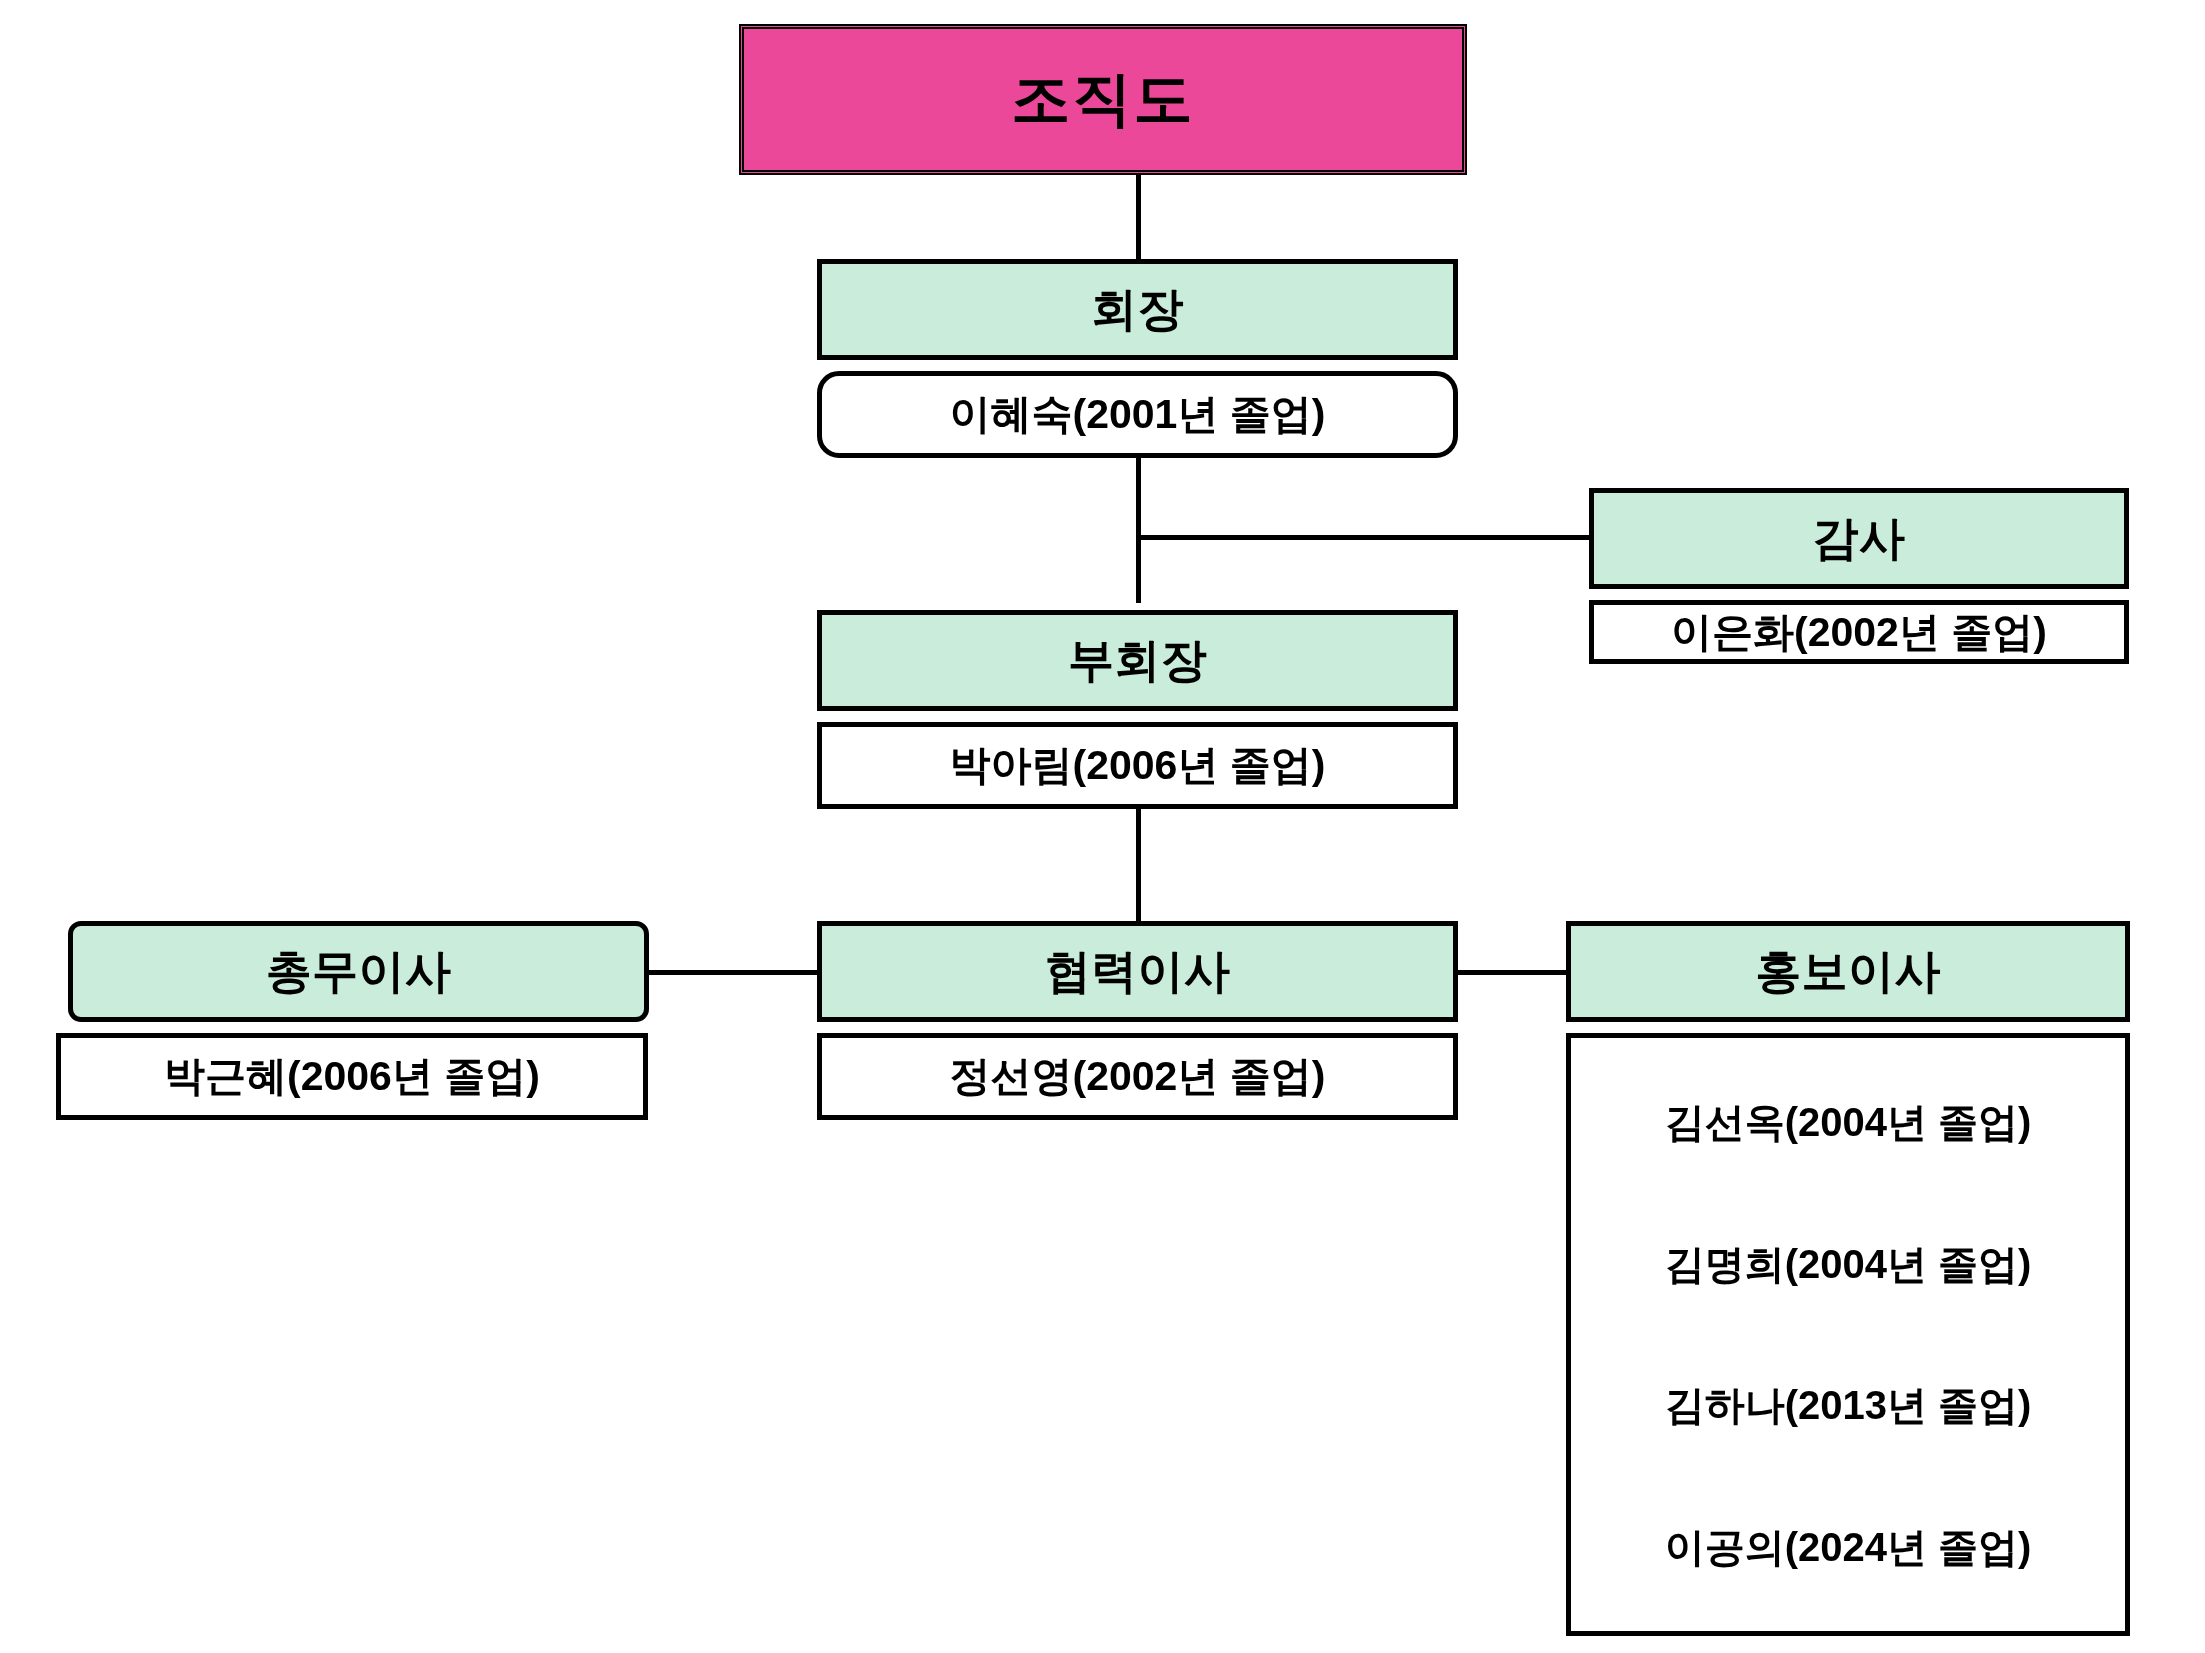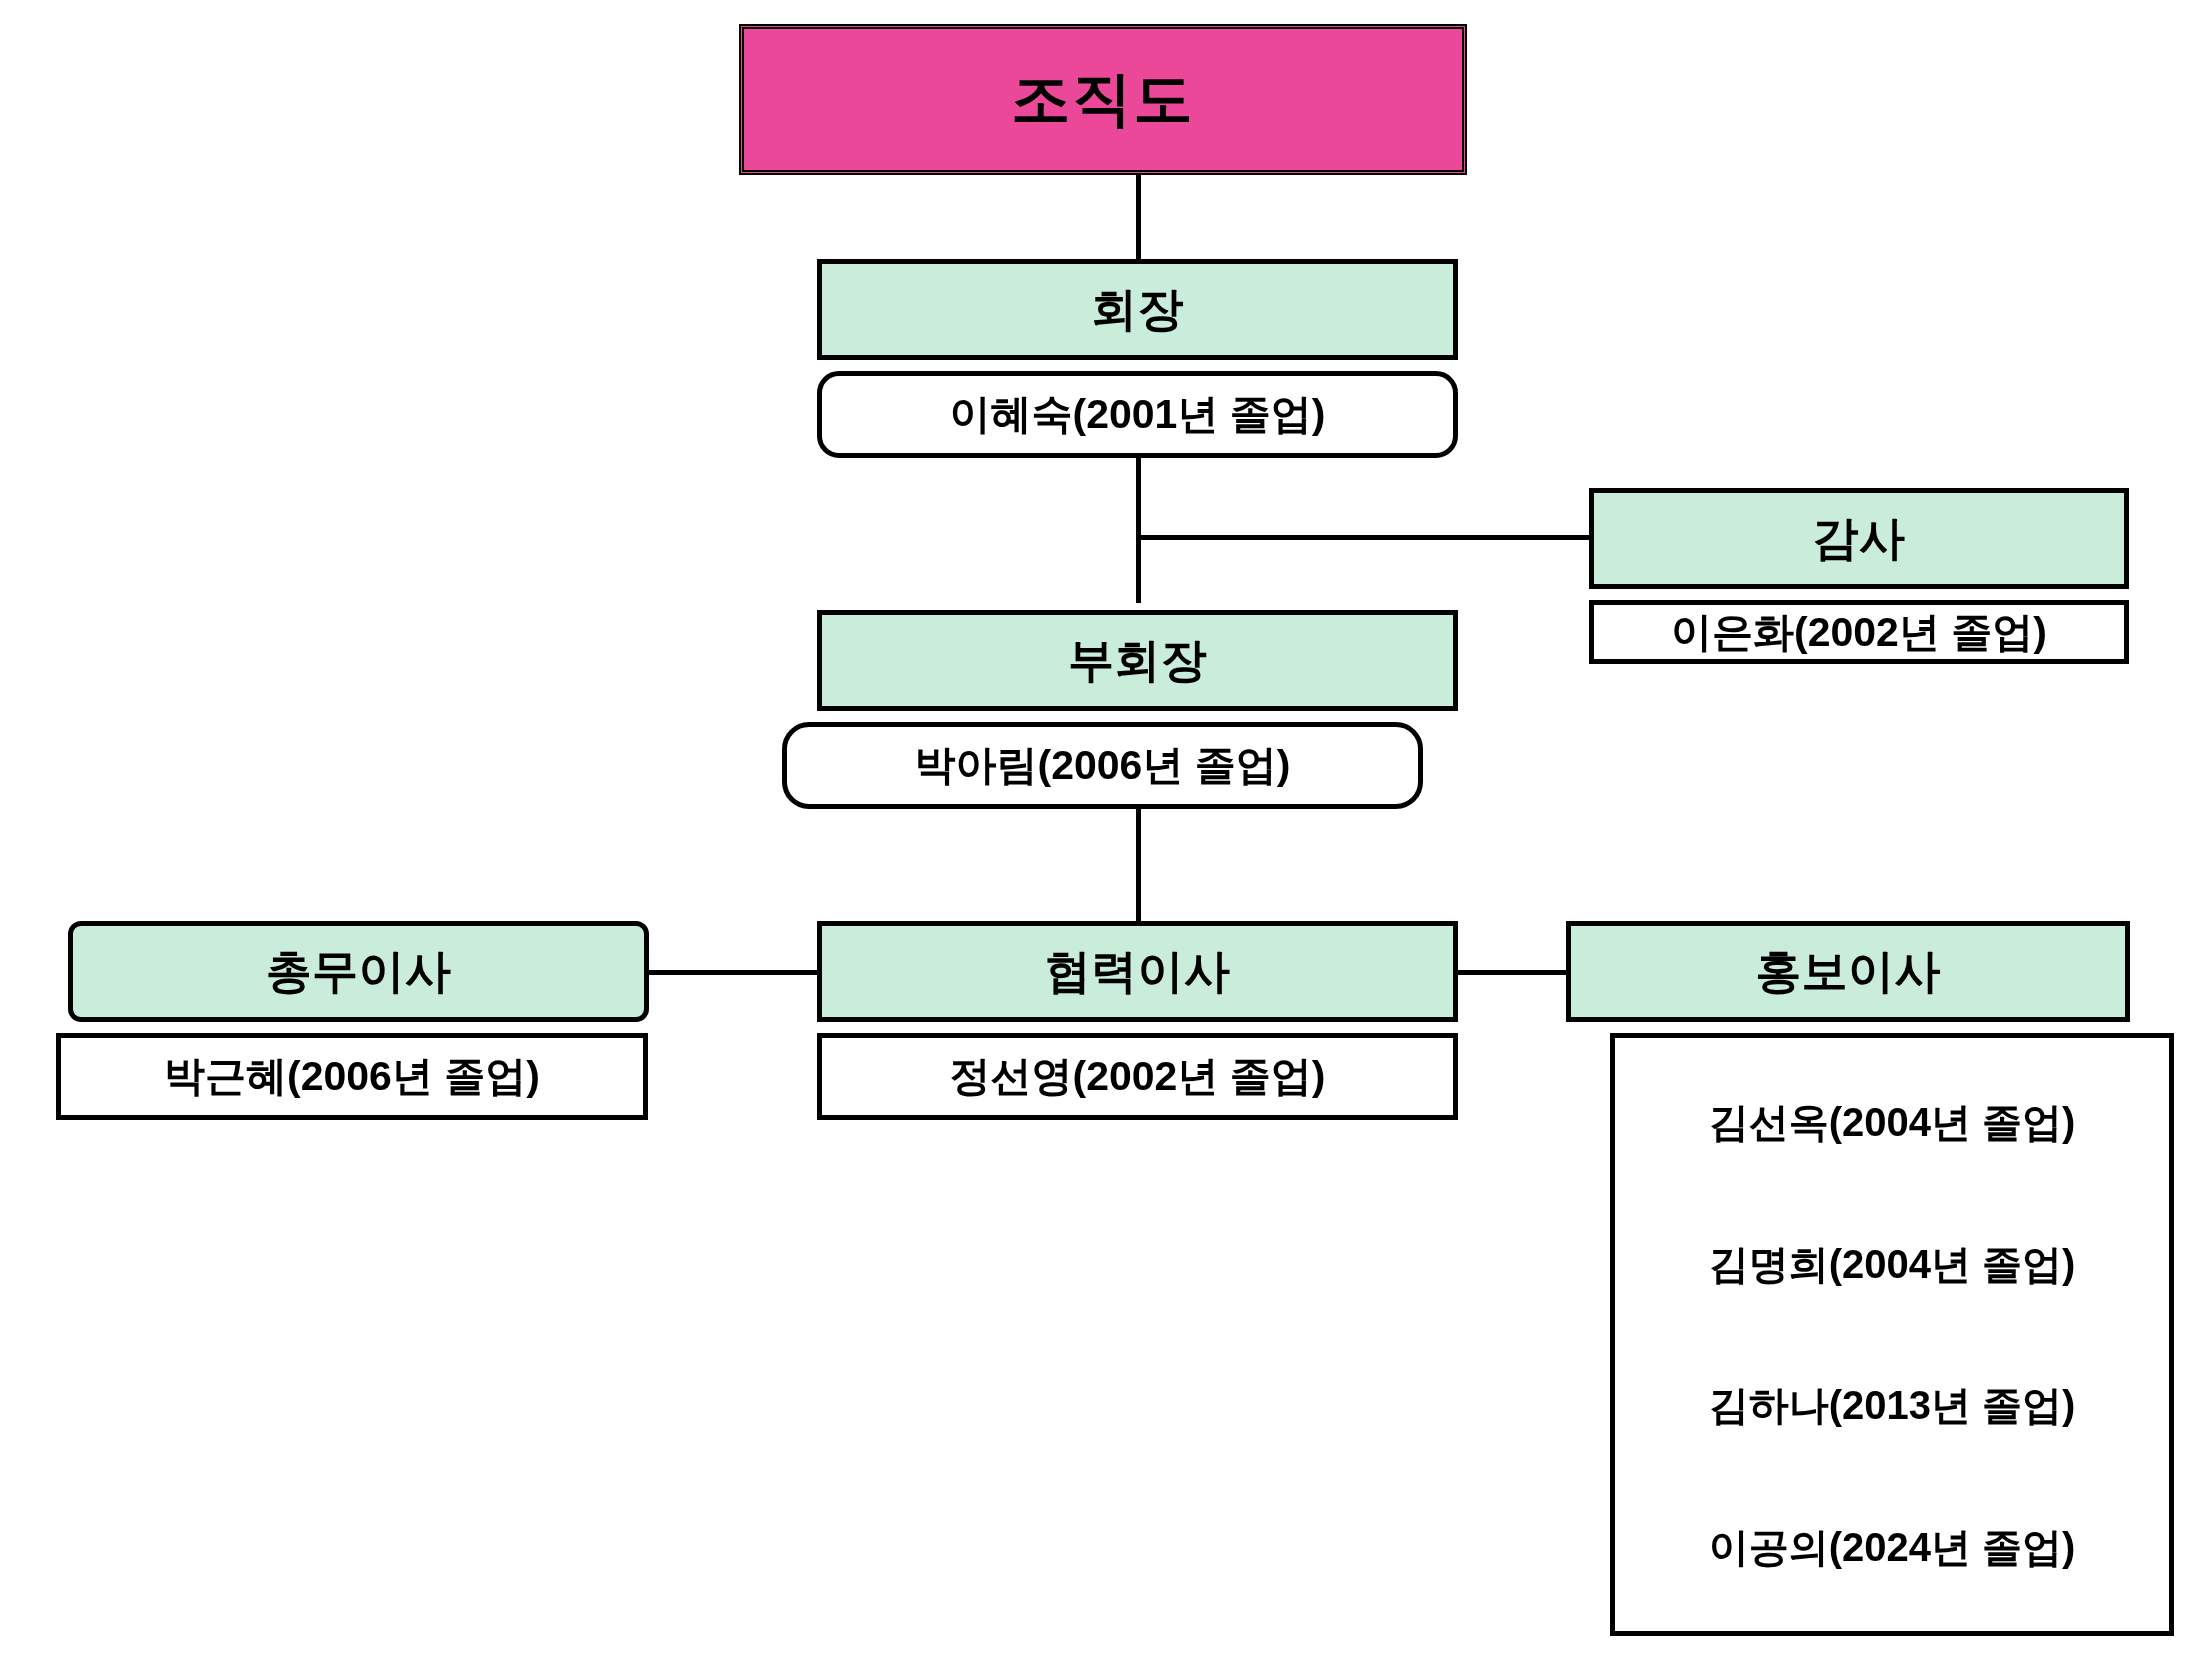--- a/index.html
+++ b/index.html
@@ -82,21 +82,21 @@
 
   
   .conn {
     position: absolute;
     background: #000000;
   }
 
   
   .head-lg { font-size: 46px; }
   .body-lg { font-size: 41px; }
-  .body-list { font-size: 40px; margin-left: 44px; }
+  .body-list { font-size: 40px; }
 </style>
 </head>
 <body>
 
 <div id="chart-root">
 
   <div id="title-box">
     <span class="title-text">조직도</span>
   </div>
 
@@ -121,21 +121,21 @@
 
   <div class="node">
     <div class="node-head head-lg" style="left:1589px; top:488px; width:540px; height:101px;">감사</div>
     <div class="node-body body-lg" style="left:1589px; top:600px; width:540px; height:64px;">
       <span class="member-line">이은화(2002년 졸업)</span>
     </div>
   </div>
 
   <div class="node">
     <div class="node-head head-lg" style="left:817px; top:610px; width:641px; height:101px;">부회장</div>
-    <div class="node-body body-lg" style="left:782px; top:722px; width:641px; height:87px;border-radius:27px;">
+    <div class="node-body body-lg" style="left:817px; top:722px; width:641px; height:87px;">
       <span class="member-line">박아림(2006년 졸업)</span>
     </div>
   </div>
 
   <div class="node">
     <div class="node-head head-lg" style="left:68px; top:921px; width:581px; height:101px;border-radius:13px;">총무이사</div>
     <div class="node-body body-lg" style="left:56px; top:1033px; width:592px; height:87px;">
       <span class="member-line">박근혜(2006년 졸업)</span>
     </div>
   </div>

